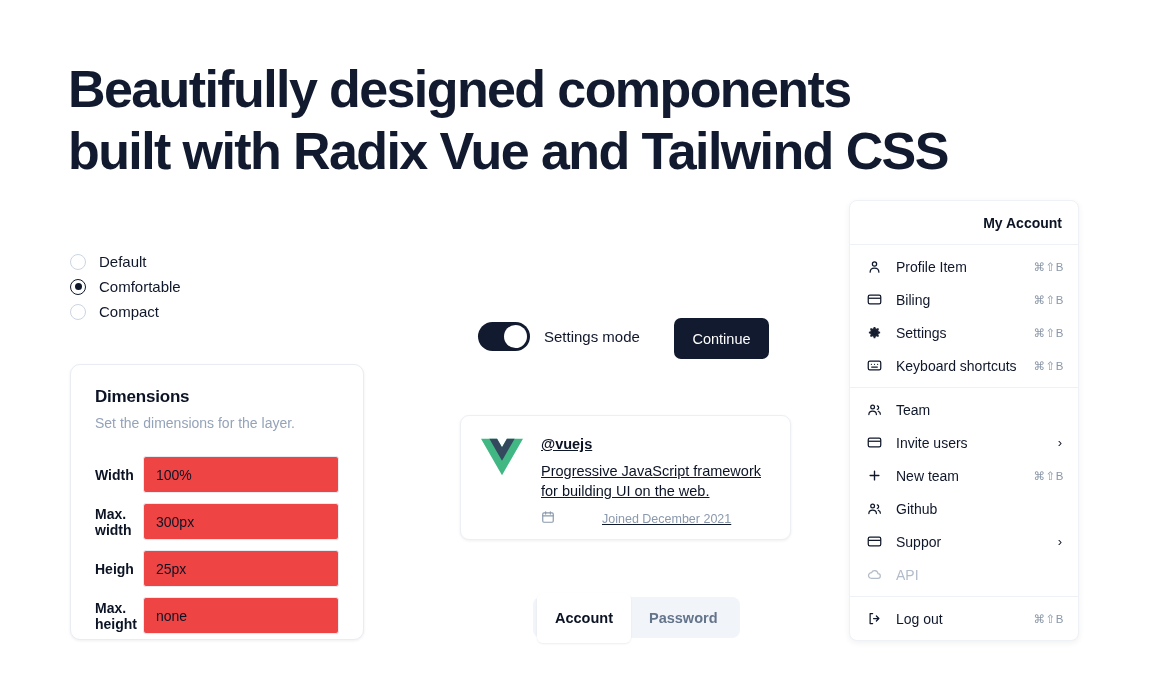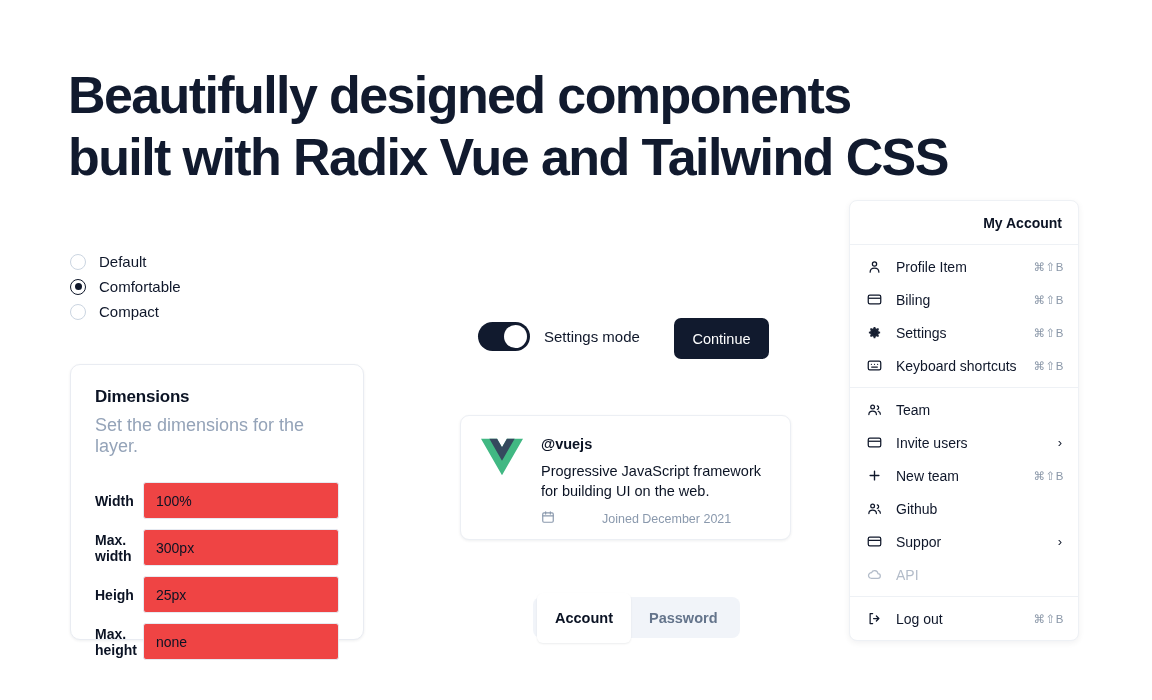--- a/index.html
+++ b/index.html
@@ -11,21 +11,20 @@
     overflow: hidden;
   }
   .page { position: relative; width: 1152px; height: 700px; }
 
   
   .hero {
     position: absolute; left: 68px; top: 58px; width: 960px;
     font-size: 52px; line-height: 62px;
     font-weight: 800; letter-spacing: -1.6px;
     color: #111a2e;
-    margin-top: 6px;
   }
   .hero .l2 { display: block; }
 
   
   .radio-group { position: absolute; left: 70px; top: 249px; }
   .radio-row { display: flex; align-items: center; height: 25px; margin-bottom: 0px; }
   .radio-row + .radio-row { margin-top: 0px; }
   .radio-dot {
     width: 16px; height: 16px; border-radius: 50%;
     border: 1.4px solid #cbd5e1; background: #fff;
@@ -39,21 +38,21 @@
   .radio-label { margin-left: 13px; font-size: 15px; color: #0f172a; }
 
   
   .dim-card {
     position: absolute; left: 70px; top: 364px; width: 294px; height: 276px;
     background: #fff; border: 1px solid #e9ecf2; border-radius: 10px;
     box-shadow: 0 1px 3px rgba(15,23,42,.07);
     padding: 22px 24px 0 24px;
   }
   .dim-title { font-size: 17px; font-weight: 600; color: #0b1324; letter-spacing: -.2px; }
-  .dim-sub { font-size: 18px; color: #94a3b8; margin-top: 8px; }
+  .dim-sub { font-size: 14px; color: #94a3b8; margin-top: 8px; }
   .dim-rows { margin-top: 20px; }
   .dim-row { display: flex; align-items: center; height: 47px; }
   .dim-row + .dim-row { margin-top: 0px; }
   .dim-label { width: 104px; font-size: 14px; font-weight: 600; color: #0b1324; }
   .dim-input {
     width: 196px; height: 37px; border: 1px solid #e6eaf1; border-radius: 3px;
     background: #ef4444; font-family: "Liberation Sans", sans-serif;
     font-size: 14px; color: #0b1324; padding: 0 12px; outline: none;
   }
 
@@ -76,21 +75,21 @@
   }
 
   
   .hover-card {
     position: absolute; left: 460px; top: 415px; width: 331px; height: 125px;
     background: #fff; border: 1px solid #eceff4; border-radius: 9px;
     box-shadow: 0 1px 3px rgba(15,23,42,.07);
     display: flex; padding: 20px 18px 0 20px;
   }
   .vue-logo { width: 42px; height: 38px; flex: 0 0 auto; margin-top: 2px; }
-  .hc-body { margin-left: 18px; }
+  .hc-body { margin-left: 18px; text-decoration: underline; }
   .hc-handle { font-size: 14.5px; font-weight: 700; color: #0b1324; }
   .hc-desc { font-size: 14.5px; line-height: 20px; color: #0b1324; margin-top: 9px; width: 240px; }
   .hc-joined { display: flex; align-items: center; margin-top: 9px; font-size: 12.5px; color: #8a99ad; gap: 40px; }
   .hc-joined svg { margin-right: 7px; flex: 0 0 auto; }
 
   
   .tabs {
     position: absolute; left: 533px; top: 597px; height: 41px;
     background: #f1f4f9; border-radius: 8px; padding: 4px;
     display: flex; align-items: center;

